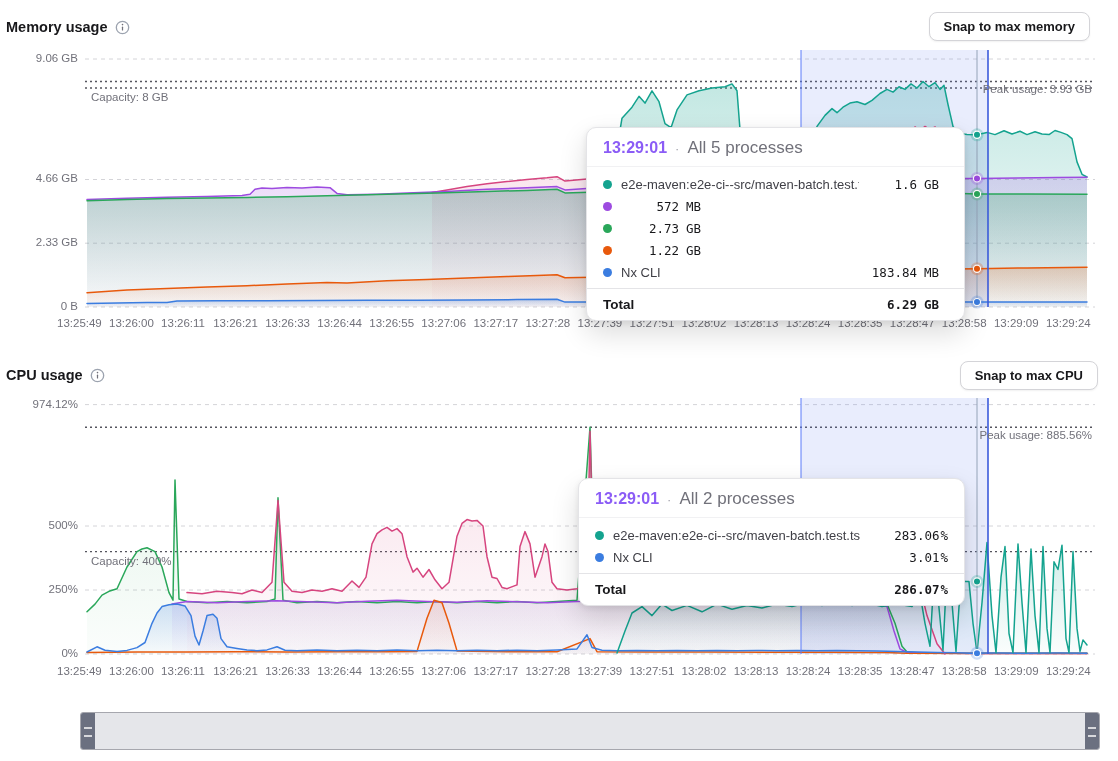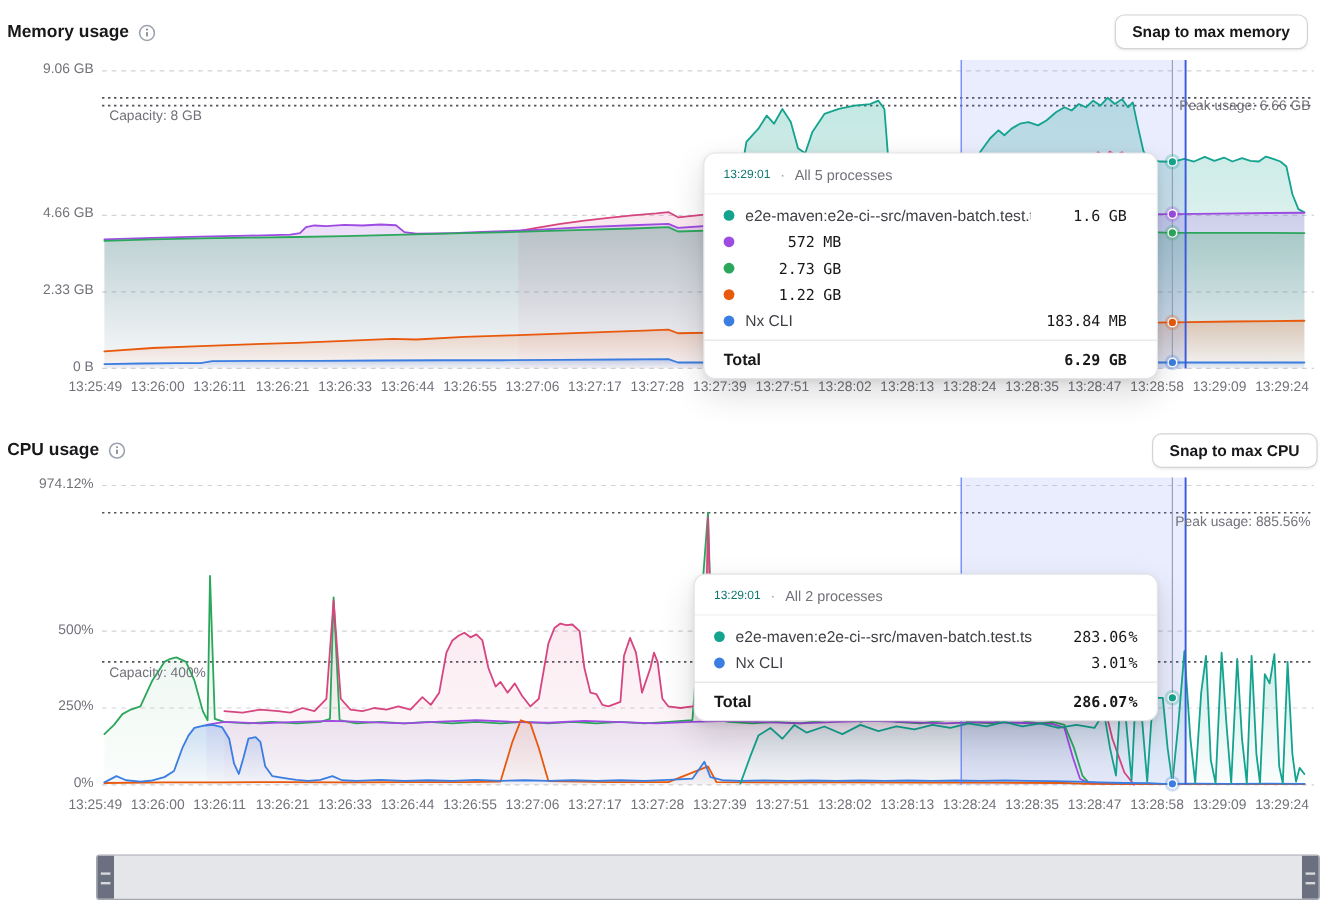--- a/index.html
+++ b/index.html
@@ -13,23 +13,23 @@
        box-shadow:0 1px 2px rgba(0,0,0,.06);cursor:pointer}
   svg.chart{position:absolute;left:0;top:0;z-index:1}
   #labels{position:absolute;inset:0;z-index:3;pointer-events:none}
   .tick{position:absolute;font-size:11.5px;color:#71717a;white-space:nowrap}
   .ylabel{width:72px;text-align:right}
   .xlabel{width:64px;}
   .capline-label{position:absolute;z-index:3;font-size:11.5px;color:#71717a;white-space:nowrap}
   .tooltip{position:absolute;z-index:10;background:#fff;border:1px solid #e4e4e7;border-radius:10px;
        box-shadow:0 12px 28px rgba(0,0,0,.14),0 2px 6px rgba(0,0,0,.08)}
   .tt-head{display:flex;align-items:center;gap:8px;padding:10px 16px 8px;border-bottom:1px solid #f1f1f3}
-  .tt-time{font-size:10px;font-weight:400;color:#0f766e}
+  .tt-time{font-size:16px;font-weight:700;color:#8b5cf6}
   .tt-sep{color:#a1a1aa;font-size:13px}
-  .tt-sub{font-size:12px;color:#71717a}
+  .tt-sub{font-size:17px;color:#71717a}
   .tt-rows{padding:6px 16px 5px}
   .tt-row{display:flex;align-items:center;height:22px;font-size:13px;color:#3f3f46}
   .tt-dot{width:9px;height:9px;border-radius:50%;margin-right:9px;flex:none}
   .tt-name{flex:1;white-space:nowrap;overflow:hidden}
   .tt-val{font-family:"DejaVu Sans Mono",monospace;font-size:12.5px;color:#18181b;
        display:inline-block;min-width:58px;text-align:right}
   .tt-unit{font-family:"DejaVu Sans Mono",monospace;font-size:12.5px;color:#18181b;
        display:inline-block;width:24px;margin-left:7px}
   .tt-unit.pct{width:auto;margin-left:1px}
   .tt-total{display:flex;align-items:center;border-top:1px solid #e4e4e7;padding:8px 16px;
@@ -216,21 +216,21 @@
     <svg viewBox="0 0 16 16" width="15" height="15">
         <circle cx="8" cy="8" r="6.6" fill="none" stroke="#9ca3af" stroke-width="1.4"></circle>
         <rect x="7.35" y="7" width="1.3" height="4.2" rx="0.6" fill="#71717a"></rect>
         <circle cx="8" cy="4.9" r="0.85" fill="#71717a"></circle>
       </svg>
   </span>
 </div>
 <button class="snap-btn" style="top:12px;right:28px">Snap to max memory</button>
 
 <div class="capline-label" style="left:91px;top:91px">Capacity: 8 GB</div>
-<div class="capline-label" style="right:26px;top:83px">Peak usage: 6.66 GB</div>
+<div class="capline-label" style="right:26px;top:83px">Peak usage: 3.93 GB</div>
 
 <div class="section-title" style="left:6px;top:367px">
   <span>CPU usage</span>
   <span class="info-icon">
     <svg viewBox="0 0 16 16" width="15" height="15">
         <circle cx="8" cy="8" r="6.6" fill="none" stroke="#9ca3af" stroke-width="1.4"></circle>
         <rect x="7.35" y="7" width="1.3" height="4.2" rx="0.6" fill="#71717a"></rect>
         <circle cx="8" cy="4.9" r="0.85" fill="#71717a"></circle>
       </svg>
   </span>

